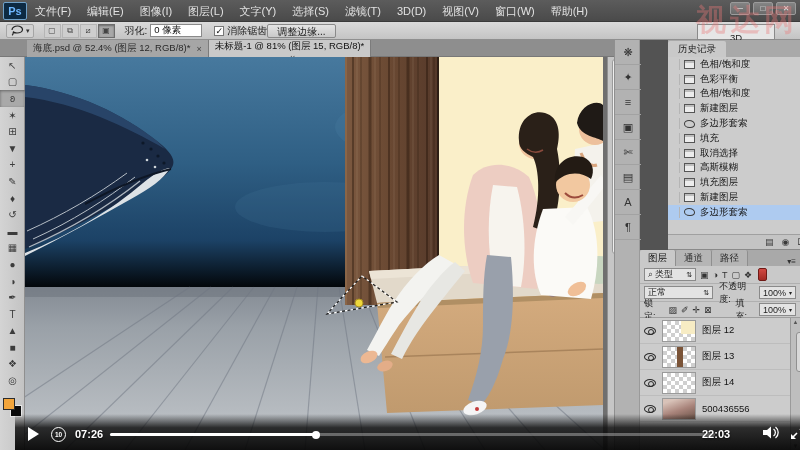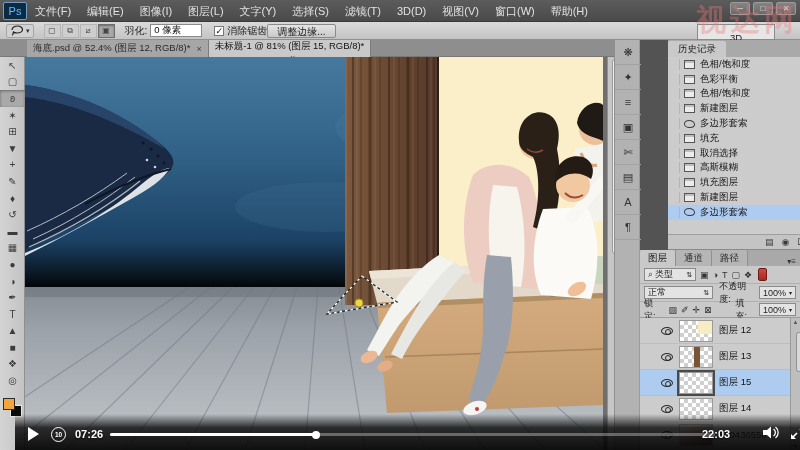--- a/index.html
+++ b/index.html
@@ -2,21 +2,21 @@
 <html><head>
 <meta charset="utf-8">
 <style>
   *{margin:0;padding:0;box-sizing:border-box;}
   html,body{width:800px;height:450px;overflow:hidden;background:#333;}
   body{font-family:"Liberation Sans","DejaVu Sans",sans-serif;}
   #app{position:relative;width:800px;height:450px;background:#535353;overflow:hidden;}
 
   
   .menubar{position:absolute;left:0;top:0;width:800px;height:22px;background:linear-gradient(#5c5c5c,#4a4a4a);display:flex;align-items:center;border-bottom:1px solid #3a3a3a;}
-  .ps-logo{width:24px;height:18px;margin-left:3px;background:#0d2a43;color:#6fb7ff;font-size:11px;font-weight:normal;display:flex;align-items:center;justify-content:center;border:1px solid #6fa0c8;border-radius:2px;}
+  .ps-logo{width:24px;height:18px;margin-left:3px;background:#0d2a43;color:#6fb7ff;font-size:11px;font-weight:bold;display:flex;align-items:center;justify-content:center;border:1px solid #6fa0c8;border-radius:2px;}
   .menu-item{color:#e2e2e2;font-size:11px;padding:0 8px;line-height:22px;white-space:nowrap;}
   .win-controls{position:absolute;right:4px;top:2px;display:flex;gap:3px;}
   .win-btn{width:20px;height:13px;background:linear-gradient(#848484,#6a6a6a);border:1px solid #9b9b9b;color:#e8e8e8;font-size:8px;line-height:11px;text-align:center;border-radius:2px;}
   .watermark{position:absolute;right:2px;top:0px;font-size:30px;font-weight:bold;color:rgba(235,120,120,0.38);letter-spacing:4px;z-index:60;pointer-events:none;}
 
   
   .optionsbar{position:absolute;left:0;top:22px;width:800px;height:18px;background:linear-gradient(#dadada,#c4c4c4);border-bottom:1px solid #8f8f8f;display:flex;align-items:center;font-size:10px;color:#1c1c1c;}
   .tool-preset{display:flex;align-items:center;margin-left:6px;padding:1px 3px;border:1px solid #a5a5a5;border-radius:2px;background:#d2d2d2;height:14px;}
   .tool-preset .dn{font-size:7px;margin-left:2px;color:#333;}
   .mode-group{display:flex;margin-left:10px;gap:1px;}
@@ -83,21 +83,21 @@
   .red-toggle{width:9px;height:13px;background:linear-gradient(#d24a43,#a22a24);border:1px solid #6f1a16;border-radius:2px;margin-left:2px;}
   .blend-row{height:18px;display:flex;align-items:center;padding:0 4px;border-bottom:1px solid #b0b0b0;}
   .blend-select{display:flex;align-items:center;width:72px;height:13px;background:#e3e3e3;border:1px solid #8a8a8a;font-size:9px;padding:0 3px;color:#222;}
   .blend-select .spin{margin-left:auto;font-size:7px;}
   .opacity-label{font-size:9px;margin-left:6px;color:#1a1a1a;}
   .value-box{display:flex;align-items:center;height:13px;background:#e3e3e3;border:1px solid #8a8a8a;font-size:9px;padding:0 3px;margin-left:3px;color:#222;}
   .value-box .dn{font-size:6px;margin-left:3px;}
   .lock-row{height:16px;display:flex;align-items:center;padding:0 4px;border-bottom:1px solid #9e9e9e;font-size:9px;color:#1a1a1a;}
   .lock-ic{font-size:9px;color:#333;margin-left:4px;}
   .layer-list{position:absolute;left:0;top:68px;width:150px;height:132px;background:#cccccc;overflow:hidden;}
-  .layer-row{display:flex;align-items:center;height:26px;border-bottom:1px solid #bdbdbd;padding-left:19px;}
+  .layer-row{display:flex;align-items:center;height:26px;border-bottom:1px solid #bdbdbd;padding-left:2px;}
   .layer-row.v-selected{background:#aecbf0;}
   .eye-cell{width:16px;flex:none;display:flex;justify-content:center;}
   .eye{width:12px;height:8px;border:1px solid #2a2a2a;border-radius:50%;position:relative;}
   .eye::after{content:"";position:absolute;left:3px;top:1px;width:4px;height:4px;border:1px solid #2a2a2a;border-radius:50%;}
   .thumb{width:34px;height:22px;margin:0 6px 0 4px;flex:none;position:relative;border:1px solid #9a9a9a;background-color:#fff;background-image:linear-gradient(45deg,#cfcfcf 25%,transparent 25%,transparent 75%,#cfcfcf 75%),linear-gradient(45deg,#cfcfcf 25%,transparent 25%,transparent 75%,#cfcfcf 75%);background-size:8px 8px;background-position:0 0,4px 4px;}
   .thumb::after{content:"";position:absolute;}
   .thumb.v-cream::after{right:0;top:0;width:45%;height:65%;background:#f7ecc4;}
   .thumb.v-wood::after{left:45%;top:0;width:16%;height:100%;background:#7b5438;}
   .thumb.v-photo::after{inset:0;background:linear-gradient(160deg,#d8c2b8 15%,#a8837a 55%,#6b5348 100%);}
   .layer-row.v-selected .thumb{outline:2px solid #4a4a4a;}
@@ -495,27 +495,20 @@
         <span class="thumb v-cream"></span>
         <span class="lname">图层 12</span>
       </div>
       <div class="layer-row">
         <span class="eye-cell">
             <span class="eye"></span>
           </span>
         <span class="thumb v-wood"></span>
         <span class="lname">图层 13</span>
       </div>
-      <div class="layer-row v-selected">
-        <span class="eye-cell">
-            <span class="eye"></span>
-          </span>
-        <span class="thumb v-plain"></span>
-        <span class="lname">图层 15</span>
-      </div>
       <div class="layer-row">
         <span class="eye-cell">
             <span class="eye"></span>
           </span>
         <span class="thumb v-plain"></span>
         <span class="lname">图层 14</span>
       </div>
       <div class="layer-row">
         <span class="eye-cell">
             <span class="eye"></span>

